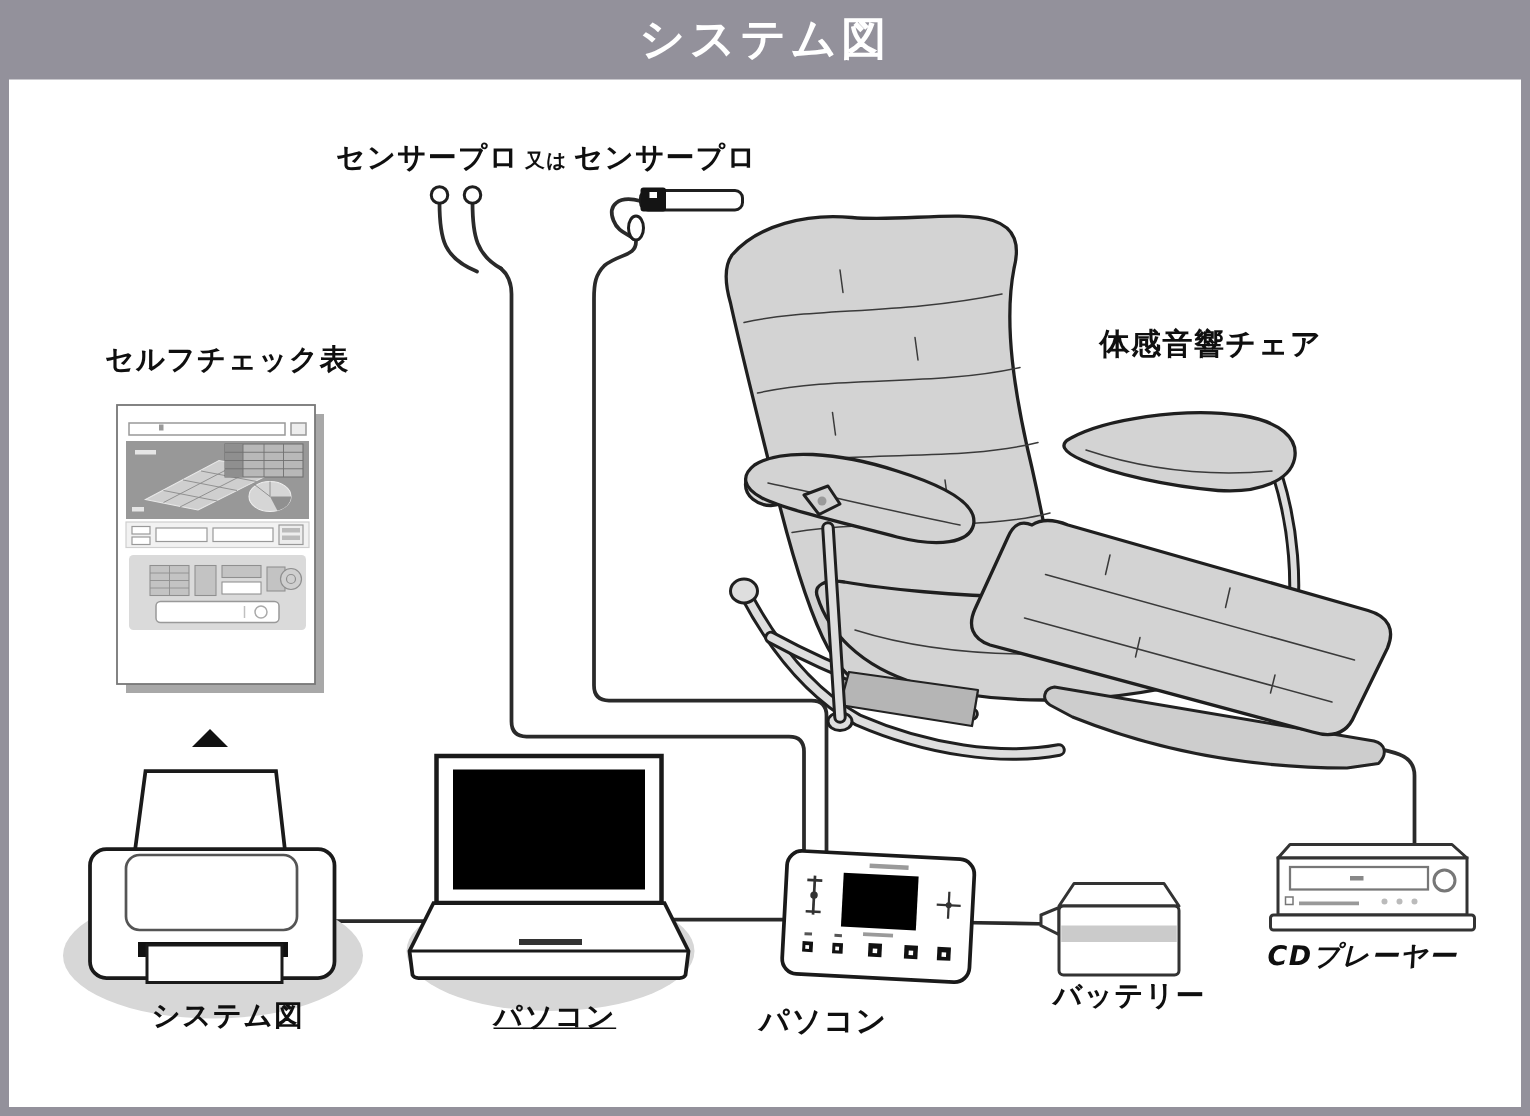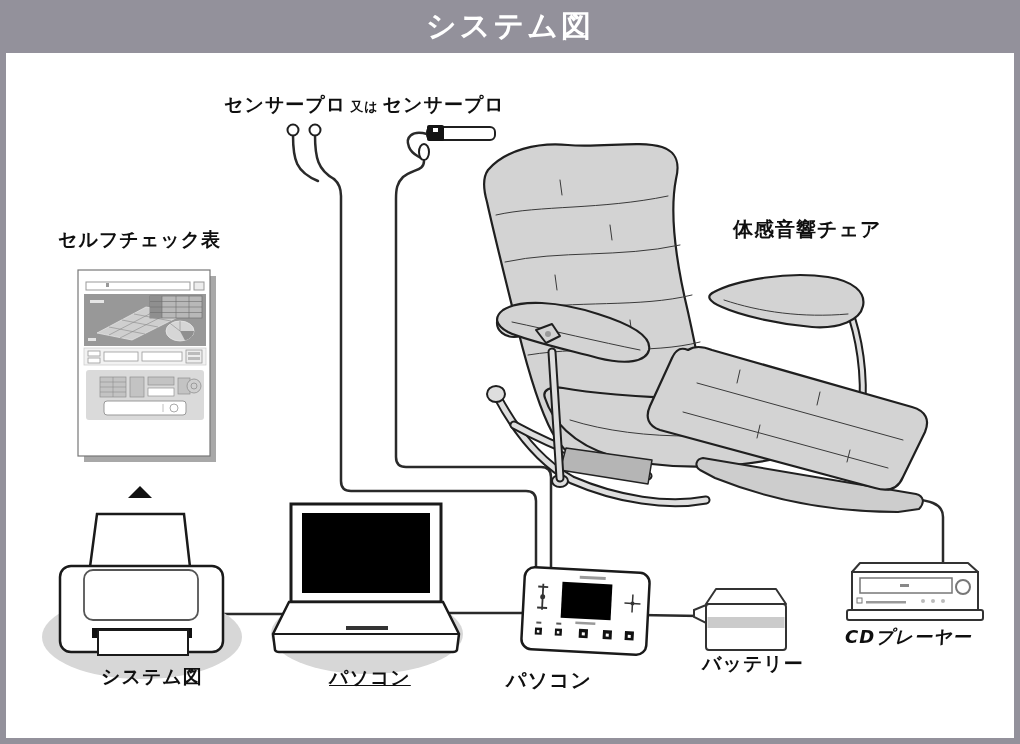--- a/index.html
+++ b/index.html
@@ -280,19 +280,19 @@
     </g>
 
     <polygon points="536,330 552,324 560,336 546,343" fill="#d3d3d3" stroke="#1f1f1f" stroke-width="2"></polygon>
     <circle cx="548" cy="334" r="3" fill="#9a9a9a"></circle>
   </g>
 </svg>
 
 <div class="lbl" style="left:224px;top:92px;">
   <span>センサープロ</span><span class="small">又は</span><span>センサープロ</span>
 </div>
-<div class="lbl" style="left:58px;top:227px;">セルフチェック表</div>
+<div class="lbl" style="left:70px;top:227px;">セルフチェック表</div>
 <div class="lbl" style="left:713px;top:216px;font-size:20px;margin-left:20px;">体感音響チェア</div>
 <div class="lbl" style="left:101px;top:664px;">システム図</div>
 <div class="lbl" style="left:329px;top:665px;text-decoration:underline;">パソコン</div>
 <div class="lbl" style="left:506px;top:667px;font-size:20px;">パソコン</div>
 <div class="lbl" style="left:702px;top:651px;font-family:Liberation Serif, serif;">バッテリー</div>
 <div class="lbl" style="left:845px;top:625px;font-size:18px;font-style:italic;">CDプレーヤー</div>
 
 </body></html>

